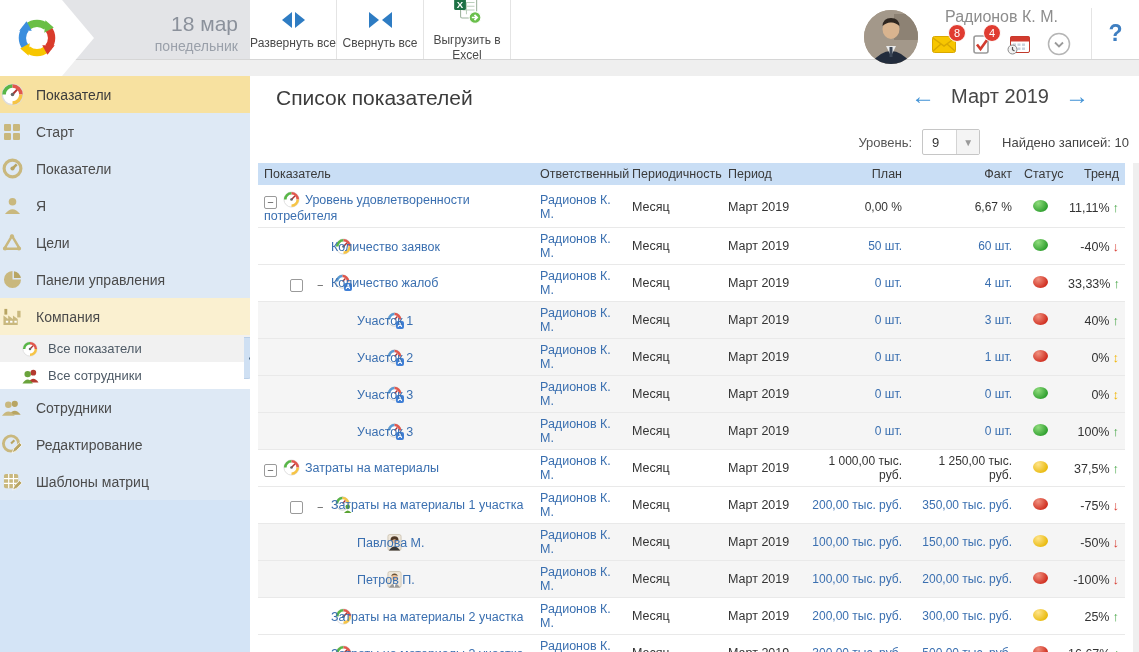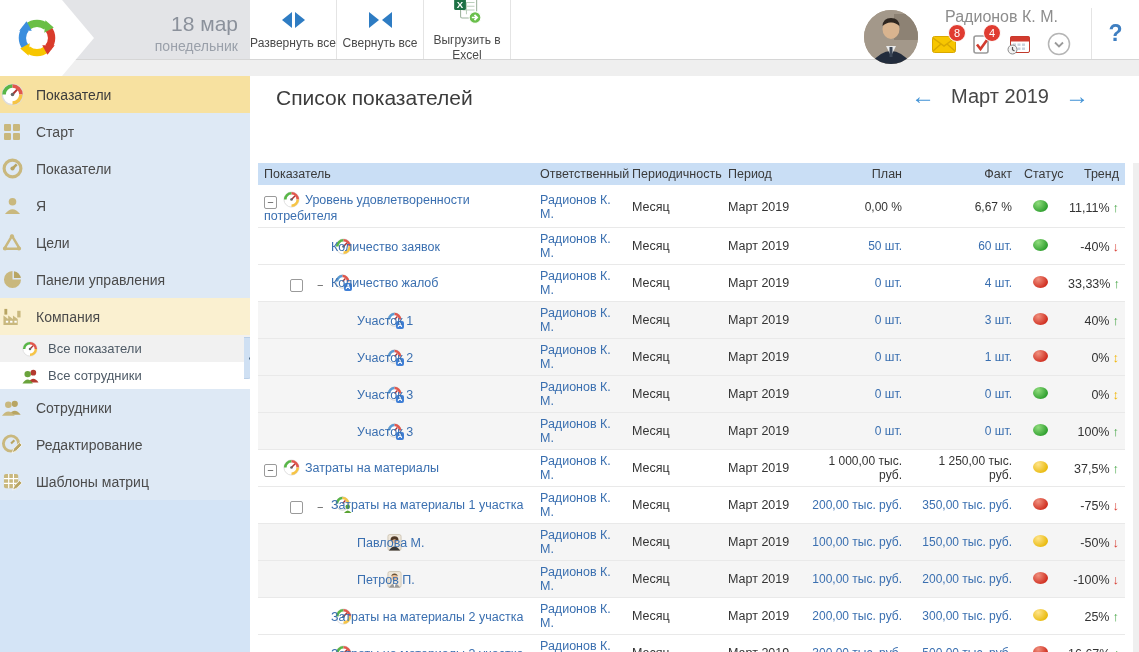--- a/index.html
+++ b/index.html
@@ -360,20 +360,28 @@
 
   <main class="main">
     <div class="right-fill"></div>
     <div class="main-top">
       <div class="page-title">Список показателей</div>
       <div class="monthnav">
         <span class="mn-arrow">←</span>
         <span class="mn-label">Март 2019</span>
         <span class="mn-arrow">→</span>
       </div>
+      <div class="controls">
+        <span class="lvl-label">Уровень:</span>
+        <span class="select">
+          <span class="sel-val">9</span>
+          <span class="sel-btn">▼</span>
+        </span>
+        <span class="records">Найдено записей: 10</span>
+      </div>
     </div>
     <div class="table-wrap">
       <table>
         <colgroup>
           <col style="width:276px">
             <col style="width:92px">
             <col style="width:96px">
             <col style="width:78px">
           <col style="width:108px">
             <col style="width:110px">

